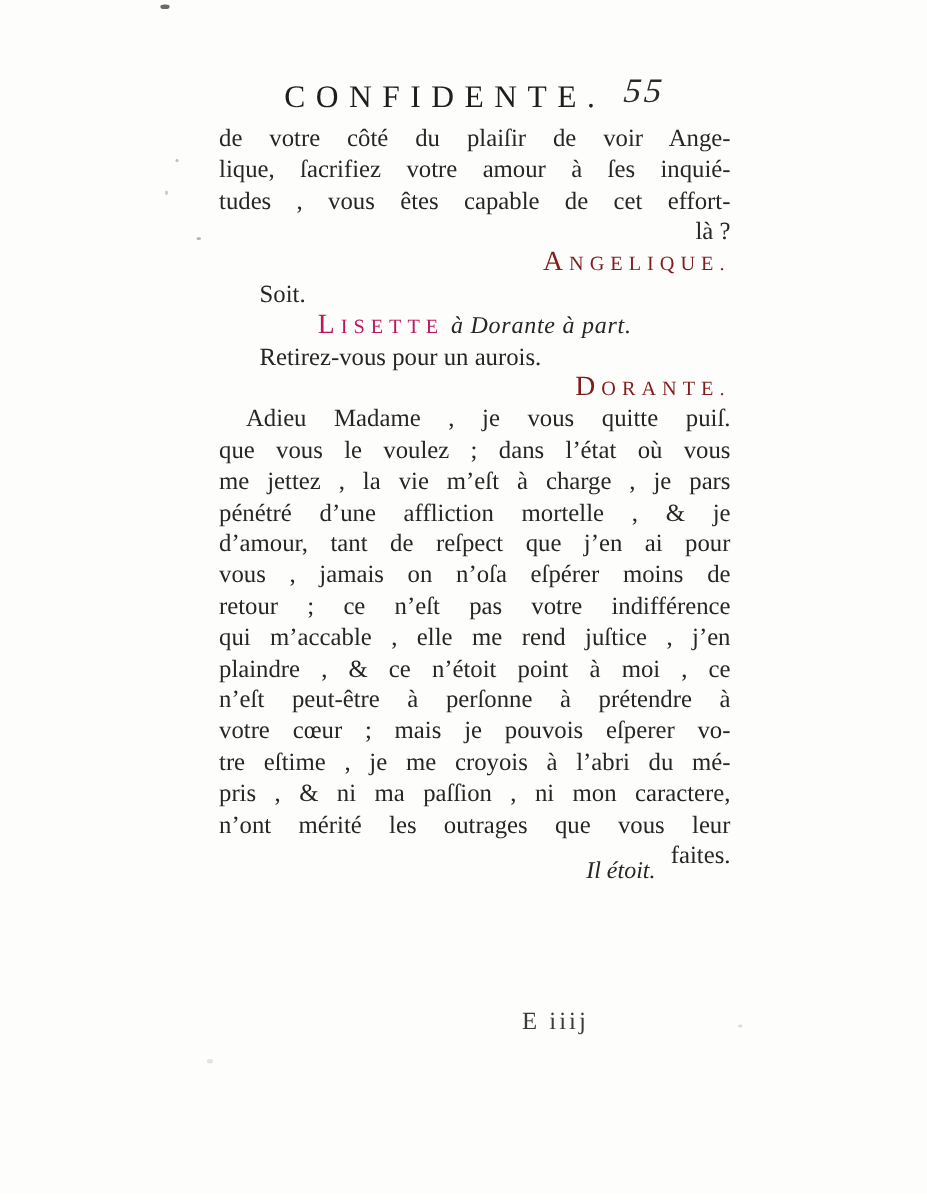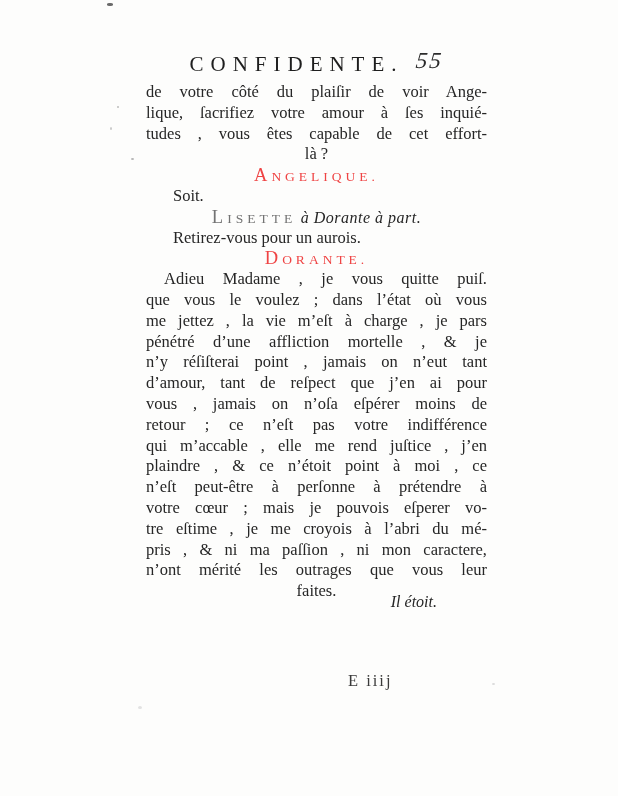--- a/index.html
+++ b/index.html
@@ -55,45 +55,45 @@
     font-size: 16.5px;
     overflow: hidden;
     text-align: justify;
   }
   .tline.j::after {
     content: "";
     display: inline-block;
     width: 100%;
     height: 0;
   }
-  .tline.last { text-align: center; }
+  .tline.last { text-align: right; }
   .tline.indent { text-indent: 18px; }
 
   .tline.plain {
     text-align: left;
     padding-left: 27px;
   }
 
   .tline.speaker {
-    text-align: center;
+    text-align: right;
     font-size: 13.5px;
     letter-spacing: 4px;
-    color: #ef4444;
+    color: #7f1d1d;
   }
   .tline.speaker::first-letter {
     font-size: 18.5px;
     letter-spacing: 4px;
   }
 
   .tline.stageline { text-align: center; }
   .stage-speaker {
     display: inline-block;
     font-size: 13.5px;
     letter-spacing: 4px;
-    color: #737373;
+    color: #be185d;
   }
   .stage-speaker::first-letter {
     font-size: 18.5px;
   }
   .stage-direction {
     font-style: italic;
     font-size: 16px;
     letter-spacing: 0.5px;
   }
 
@@ -142,21 +142,20 @@
       <div class="tline last">là ?</div>
       <div class="tline speaker">ANGELIQUE.</div>
       <div class="tline plain">Soit.</div>
       <div class="tline stageline"><span class="stage-speaker">LISETTE</span><span class="stage-direction"> à Dorante à part.</span></div>
       <div class="tline plain">Retirez-vous pour un aurois.</div>
       <div class="tline speaker">DORANTE.</div>
       <div class="tline j indent">Adieu Madame , je vous quitte puiſ.</div>
       <div class="tline j">que vous le voulez ; dans l’état où vous</div>
       <div class="tline j">me jettez , la vie m’eſt à charge , je pars</div>
       <div class="tline j">pénétré d’une affliction mortelle , &amp; je</div>
-      <div class="tline j">n’y réſiſterai point , jamais on n’eut tant</div>
       <div class="tline j">d’amour, tant de reſpect que j’en ai pour</div>
       <div class="tline j">vous , jamais on n’oſa eſpérer moins de</div>
       <div class="tline j">retour ; ce n’eſt pas votre indifférence</div>
       <div class="tline j">qui m’accable , elle me rend juſtice , j’en</div>
       <div class="tline j">plaindre , &amp; ce n’étoit point à moi , ce</div>
       <div class="tline j">n’eſt peut-être à perſonne à prétendre à</div>
       <div class="tline j">votre cœur ; mais je pouvois eſperer vo-</div>
       <div class="tline j">tre eſtime , je me croyois à l’abri du mé-</div>
       <div class="tline j">pris , &amp; ni ma paſſion , ni mon caractere,</div>
       <div class="tline j">n’ont mérité les outrages que vous leur</div>

